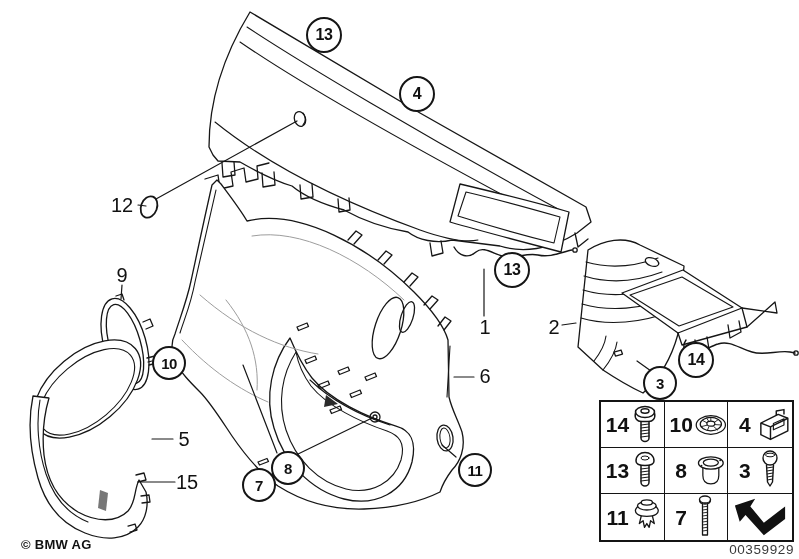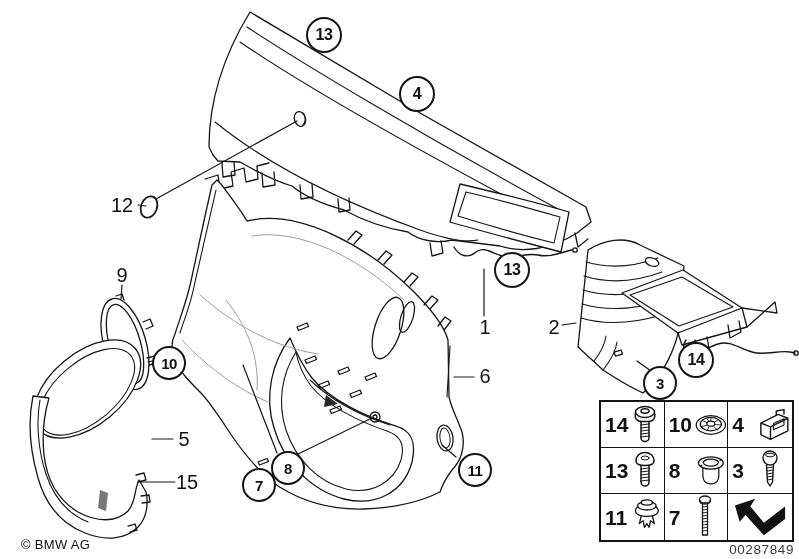--- a/index.html
+++ b/index.html
@@ -1,35 +1,35 @@
 <!DOCTYPE html>
 <html><head>
 <meta charset="utf-8">
 <style>
   html,body{margin:0;padding:0;background:#e8e8e8;}
   .stage{position:relative;width:799px;height:559px;background:#ffffff;overflow:hidden;
-         font-family:"Liberation Sans",sans-serif;color:#111;margin:0 auto;}
+         font-family:"Liberation Sans",sans-serif;color:#111;margin:0 auto;text-align:center;}
   svg.art{position:absolute;left:0;top:0;display:block;}
   .co-circle{position:absolute;width:30px;height:30px;margin:-15px 0 0 -15px;
     border:2px solid #151515;border-radius:50%;background:#fff;display:flex;
     align-items:center;justify-content:center;font-weight:700;font-size:15px;line-height:1;
     letter-spacing:-0.5px;z-index:5;}
   .co-circle.lg{width:32px;height:32px;margin:-16px 0 0 -16px;font-size:16px;}
   .co-plain{position:absolute;transform:translate(-50%,-50%);font-weight:400;font-size:20px;
     line-height:1;z-index:5;}
   .legend{position:absolute;left:599px;top:400px;width:195px;height:142px;
     display:grid;grid-template-columns:1fr 1fr 1fr;grid-template-rows:1fr 1fr 1fr;
     background:#fff;border:2px solid #141414;box-sizing:border-box;z-index:6;}
   .cell{border-right:1.5px solid #141414;border-bottom:1.5px solid #141414;
     display:flex;align-items:center;padding-left:4px;overflow:hidden;box-sizing:border-box;}
   .cell:nth-child(3n){border-right:none;}
   .cell:nth-child(n+7){border-bottom:none;}
   .cell .num{font-weight:700;font-size:21px;min-width:25px;line-height:1;}
   .cell.arrow-cell{justify-content:center;padding-left:0;}
-  .copyright{position:absolute;left:21px;top:537px;font-size:13px;font-weight:400;
+  .copyright{position:absolute;left:21px;top:537px;font-size:13px;font-weight:700;
     letter-spacing:0.3px;z-index:6;}
   .docnum{position:absolute;right:5px;top:542px;font-size:13.5px;color:#3a3a3a;
     letter-spacing:0.6px;z-index:6;}
   .ic{display:block;}
 </style>
 </head>
 <body>
 
 <div class="stage">
 
@@ -357,15 +357,15 @@
     </div>
 
     <div class="cell arrow-cell">
       <svg class="ic" width="56" height="40" viewBox="0 0 58 40">
         <polygon fill="#111" points="3,8 24,1 19,9 33,26 55,9 55,22 33,39 14,18 8,25"></polygon>
       </svg>
     </div>
   </div>
 
   <div class="copyright">© BMW AG</div>
-  <div class="docnum">00287849</div>
+  <div class="docnum">00359929</div>
 
 </div>
 
 </body></html>

